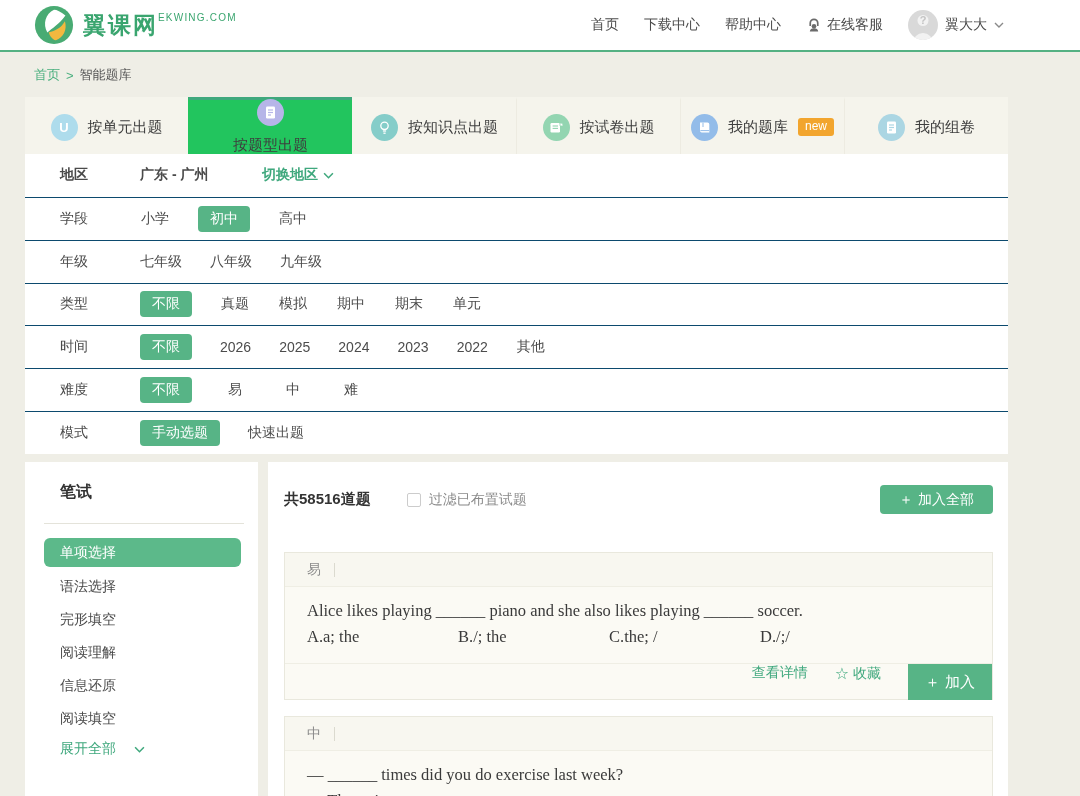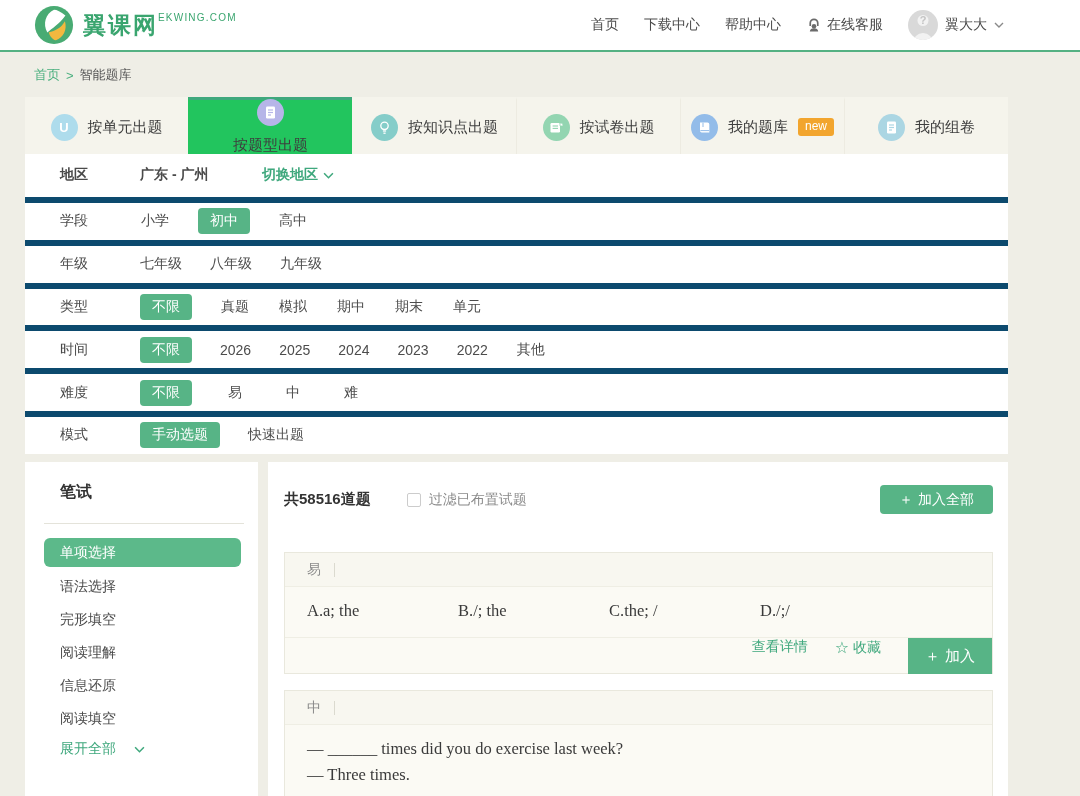--- a/index.html
+++ b/index.html
@@ -73,21 +73,21 @@
     background:#f2a52e; color:#fff; font-size:12px; border-radius:3px;
     padding:1px 7px 2px; line-height:1.2;
   }
 
   
   .filters {
     position:absolute; top:154px; left:25px; width:983px; height:300px; background:#fff;
   }
   .frow {
     height:42.85px; display:flex; align-items:center; padding-left:35px;
-    border-top:6px solid #0c4a6e; font-size:14px;
+    border-top:1px solid #0c4a6e; font-size:14px;
   }
   .frow:first-child { border-top:none;font-weight:bold; }
   .flabel { width:80px; color:#4a4a4a; flex:none; }
   .fvalue { width:122px; color:#4a4a4a; flex:none; }
   .fopts { display:flex; align-items:center; gap:28px; color:#4c4c4c; }
   .opt { cursor:pointer; min-width:30px; text-align:center; }
   .opt.pill { background:#57b486; color:#fff; border-radius:4px; padding:4px 12px; }
   .flink { color:#3fa87d; display:flex; align-items:center; gap:5px; cursor:pointer; }
 
   
@@ -362,20 +362,21 @@
       <span>加入全部</span>
     </button>
   </div>
 
   <section class="qcard">
     <div class="qhead">
       <span>易</span>
       <span class="qvdiv"></span>
     </div>
     <div class="qbody">
+      <div class="qtext">Alice likes playing ______ piano and she also likes playing ______ soccer.</div>
       <div class="qopts">
         <span>A.a; the</span>
         <span>B./; the</span>
         <span>C.the; /</span>
         <span>D./;/</span>
       </div>
     </div>
     <div class="qfoot">
       <a class="qlink">
         <span>查看详情</span>

